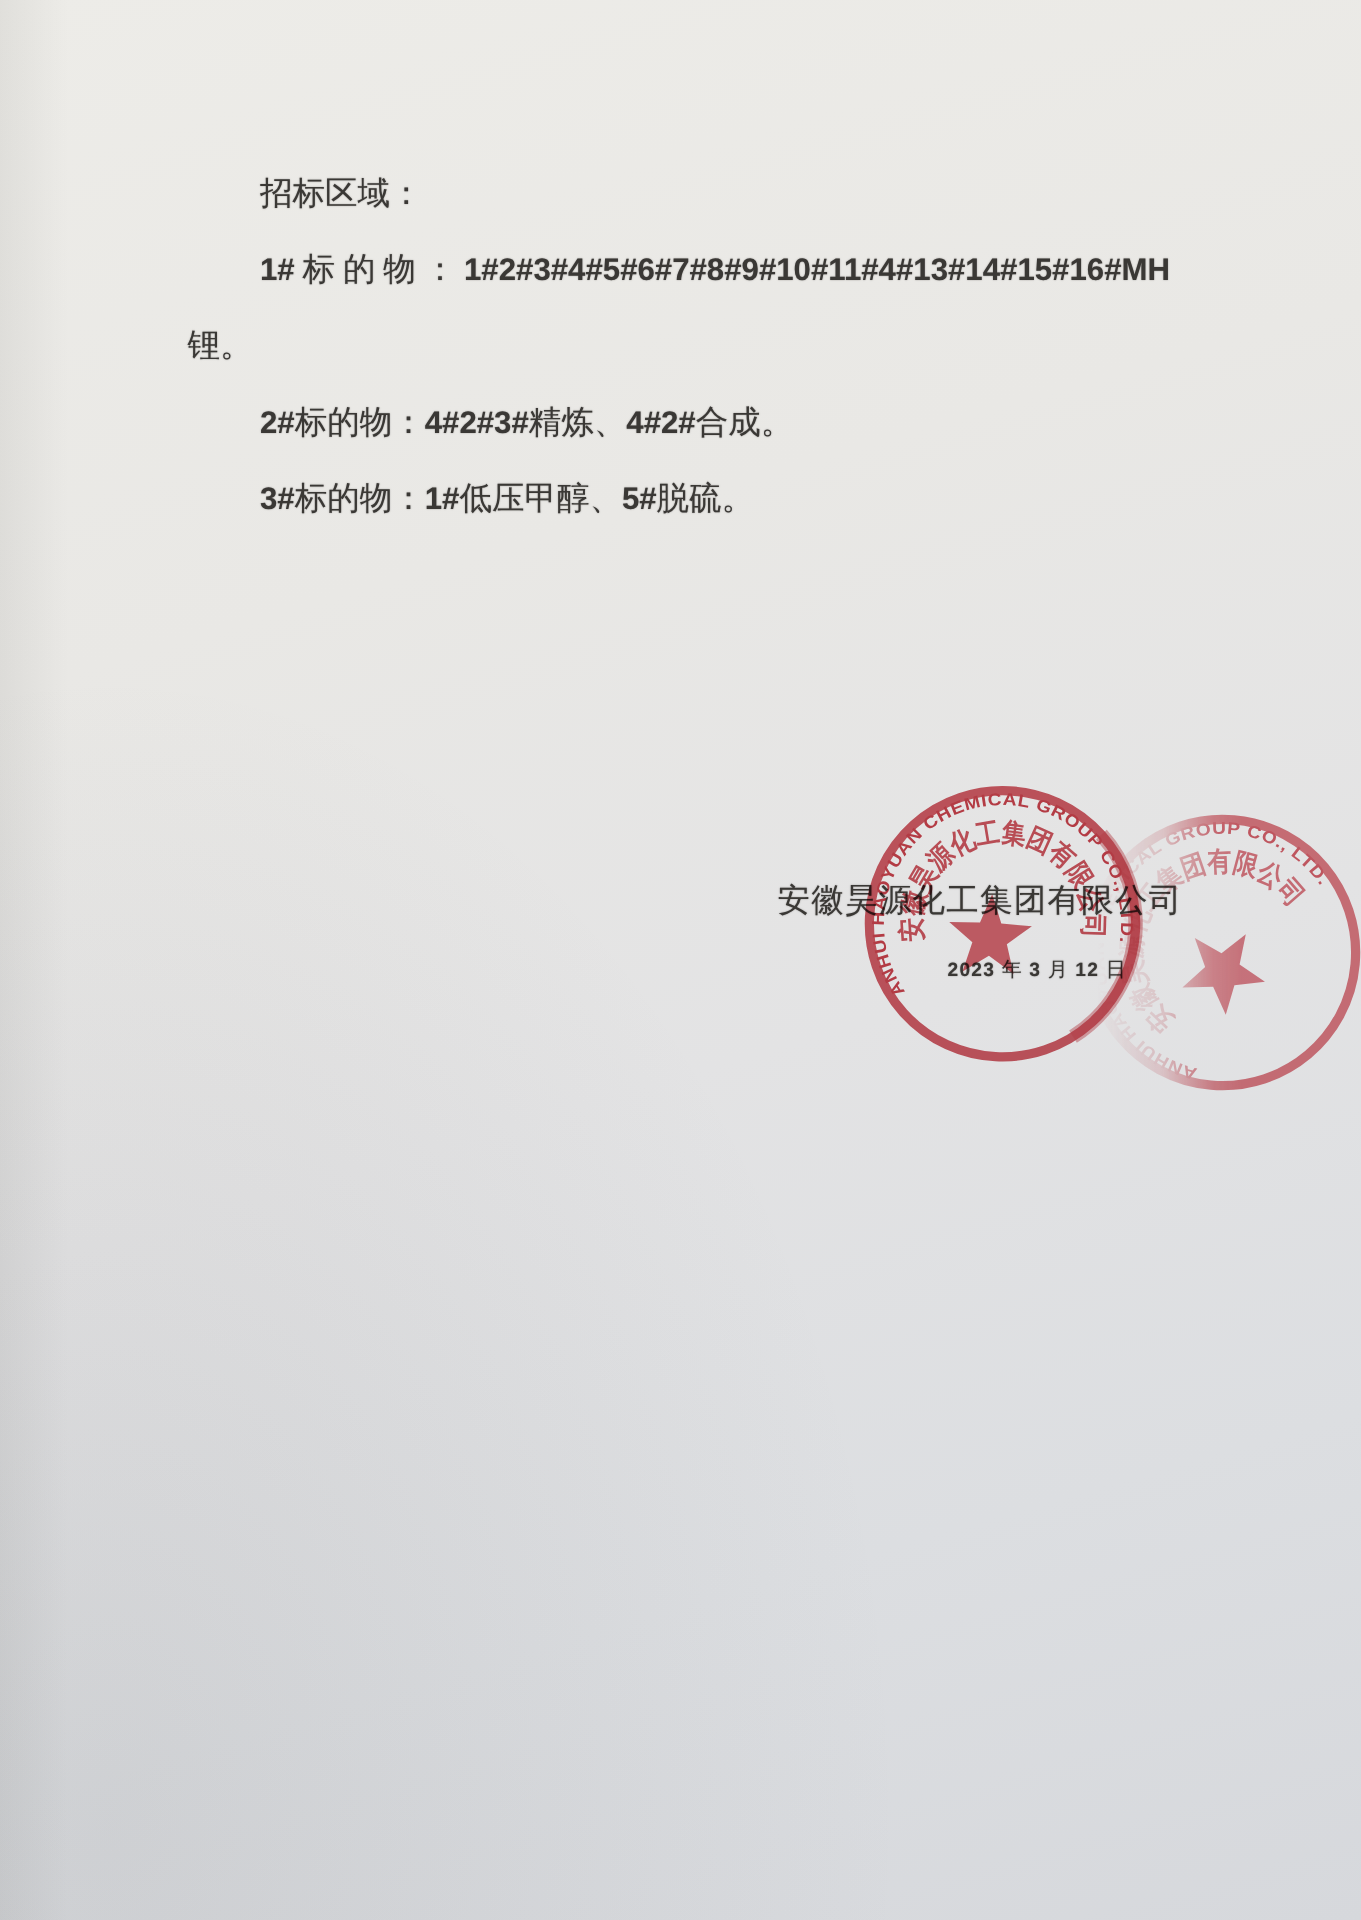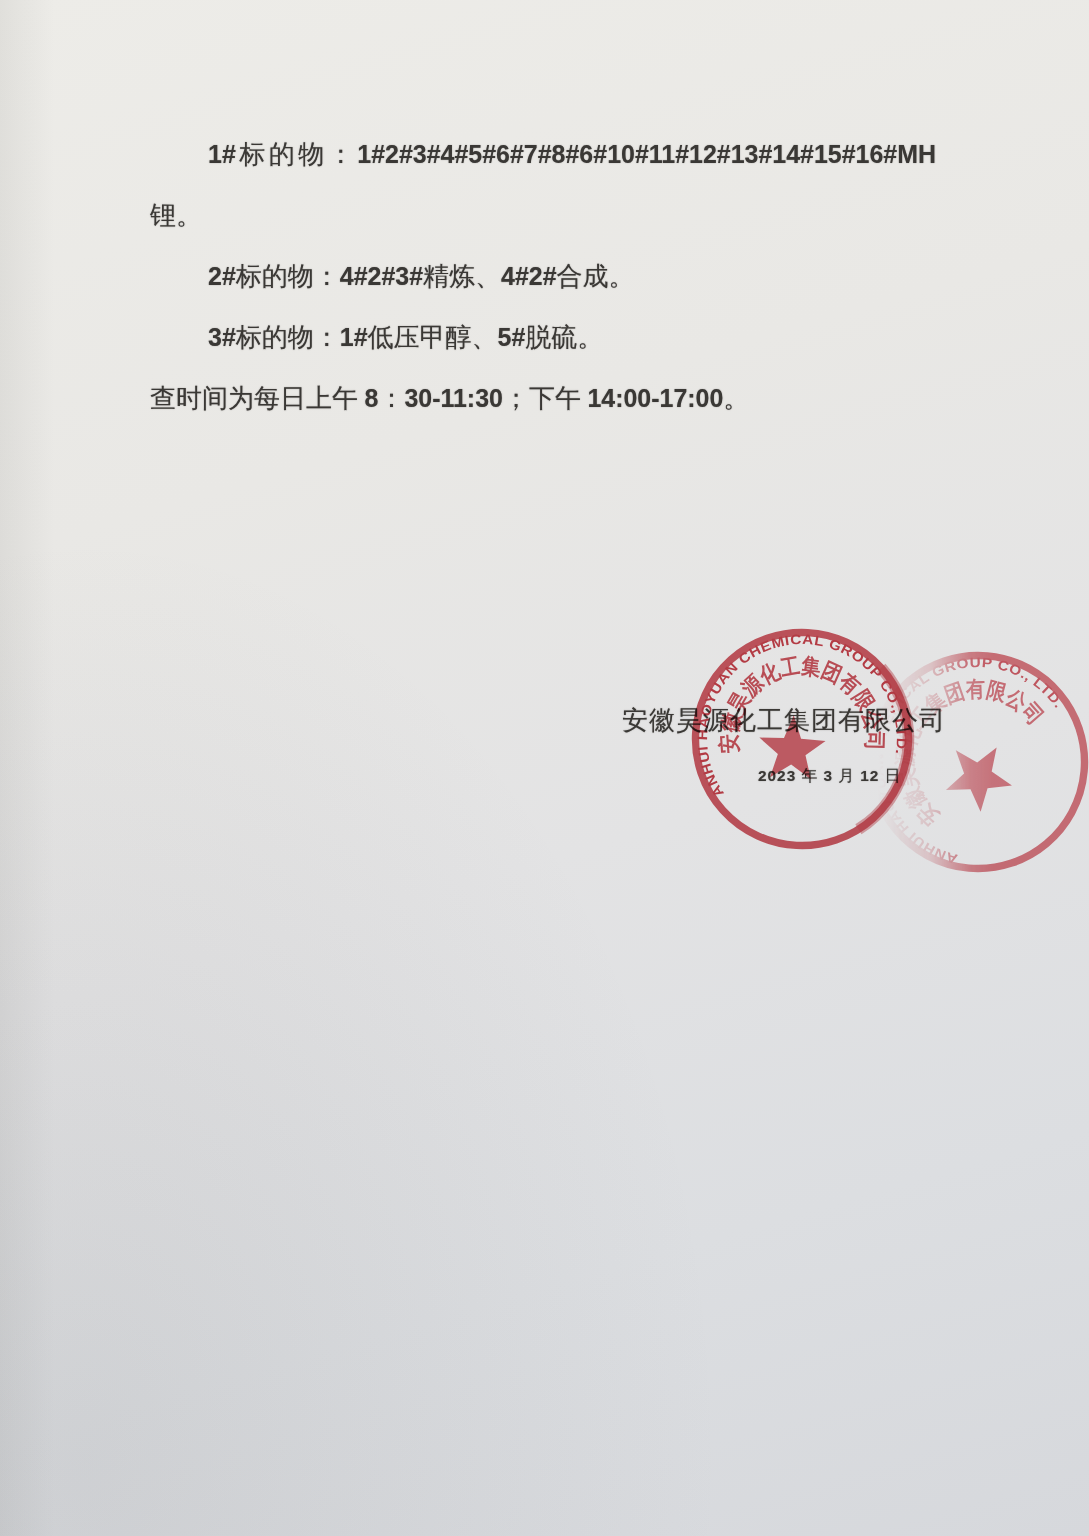--- a/index.html
+++ b/index.html
@@ -26,25 +26,25 @@
   svg text{font-family:"Liberation Sans","DejaVu Sans",sans-serif;}
   .seal-en{font-size:13px;font-weight:600;letter-spacing:.5px;}
   .seal-cn{font-size:21px;font-weight:600;}
 </style>
 </head>
 <body>
 
 <div class="page">
 
   <div class="doc">
-    <div class="doc-line indent fill latinize"><span class="latin">1#</span>标的物：<span class="latin">1#2#3#4#5#6#7#8#6#10#11#12#13#14#15#16#MH </span>压</div>
+    <div class="doc-line indent latinize">招标区域：</div>
+    <div class="doc-line indent fill latinize"><span class="latin">1#</span>标的物：<span class="latin">1#2#3#4#5#6#7#8#9#10#11#4#13#14#15#16#MH </span>压</div>
     <div class="doc-line latinize">锂。</div>
     <div class="doc-line indent latinize"><span class="latin">2#</span>标的物：<span class="latin">4#2#3#</span>精炼、<span class="latin">4#2#</span>合成。</div>
     <div class="doc-line indent latinize"><span class="latin">3#</span>标的物：<span class="latin">1#</span>低压甲醇、<span class="latin">5#</span>脱硫。</div>
-    <div class="doc-line latinize">查时间为每日上午 <span class="latin">8</span>：<span class="latin">30-11:30</span>；下午 <span class="latin">14:00-17:00</span>。</div>
   </div>
 
   <div class="sig sig-company">安徽昊源化工集团有限公司</div>
   <div class="sig sig-date latinize"><span class="latin">2023 </span>年 <span class="latin">3 </span>月 <span class="latin">12 </span>日</div>
 
   <svg class="stamp stamp1" width="232" height="232" viewBox="-110 -110 220 220">
     <defs>
       <path id="arcEN1" d="M -70.9 55.4 A 90 90 0 1 1 88.0 18.7" fill="none"></path>
       <path id="arcCN1" d="M -59.9 16.0 A 62 62 0 1 1 59.9 16.0" fill="none"></path>
     </defs>

